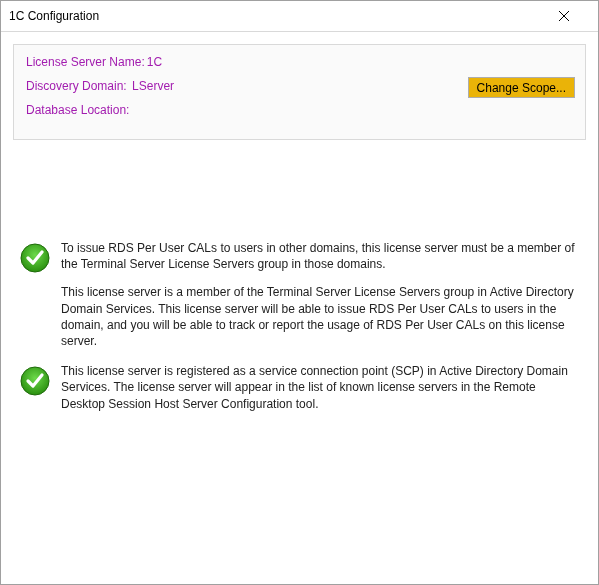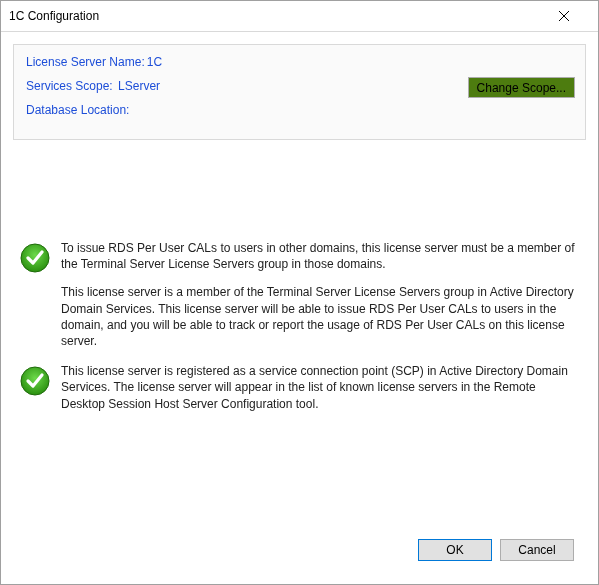--- a/index.html
+++ b/index.html
@@ -50,40 +50,40 @@
     flex-direction: column;
   }
   .info-panel {
     border: 1px solid #d9d9d9;
     background: #fafafa;
     padding: 10px 12px 12px 12px;
     position: relative;
   }
   .info-row {
     font-size: 12px;
-    color: #1d4ed8;
+    color: #a21caf;
     margin-bottom: 10px;
     display: flex;
     align-items: center;
   }
   .info-row:last-child {
     margin-bottom: 0;
   }
   .info-row .label {
     margin-right: 2px;
   }
   .change-scope-btn {
     position: absolute;
     right: 10px;
     top: 32px;
     height: 21px;
     padding: 0 8px;
     font-size: 12px;
     font-family: inherit;
-    background: #4d7c0f;
+    background: #eab308;
     border: 1px solid #adadad;
     cursor: default;
   }
   .messages {
     flex: 1;
     padding: 0 6px;
     display: flex;
     flex-direction: column;
     justify-content: flex-start;
   }
@@ -151,21 +151,21 @@
   </div>
 
   <div class="content">
 
     <div class="info-panel">
       <div class="info-row">
         <span class="label">License Server Name:</span>
         <span>1C</span>
       </div>
       <div class="info-row">
-        <span class="label">Services Scope:</span>&nbsp;
+        <span class="label">Discovery Domain:</span>&nbsp;
         <span>LServer</span>
       </div>
       <div class="info-row">
         <span class="label">Database Location:</span>&nbsp;
       </div>
       <button class="change-scope-btn">Change Scope...</button>
     </div>
 
     <div class="messages">
       <div class="spacer-top"></div>
@@ -202,19 +202,15 @@
             <path d="M9 16 l5 5 l9 -11" fill="none" stroke="#fff" stroke-width="3.2" stroke-linecap="round" stroke-linejoin="round"></path>
           </svg>
         </div>
         <div class="msg-text">
           <p>This license server is registered as a service connection point (SCP) in Active Directory Domain Services. The license server will appear in the list of known license servers in the Remote Desktop Session Host Server Configuration tool.</p>
         </div>
       </div>
 
     </div>
 
-    <div class="footer">
-      <button class="default">OK</button>
-      <button>Cancel</button>
-    </div>
 
   </div>
 </div>
 
 </body></html>

